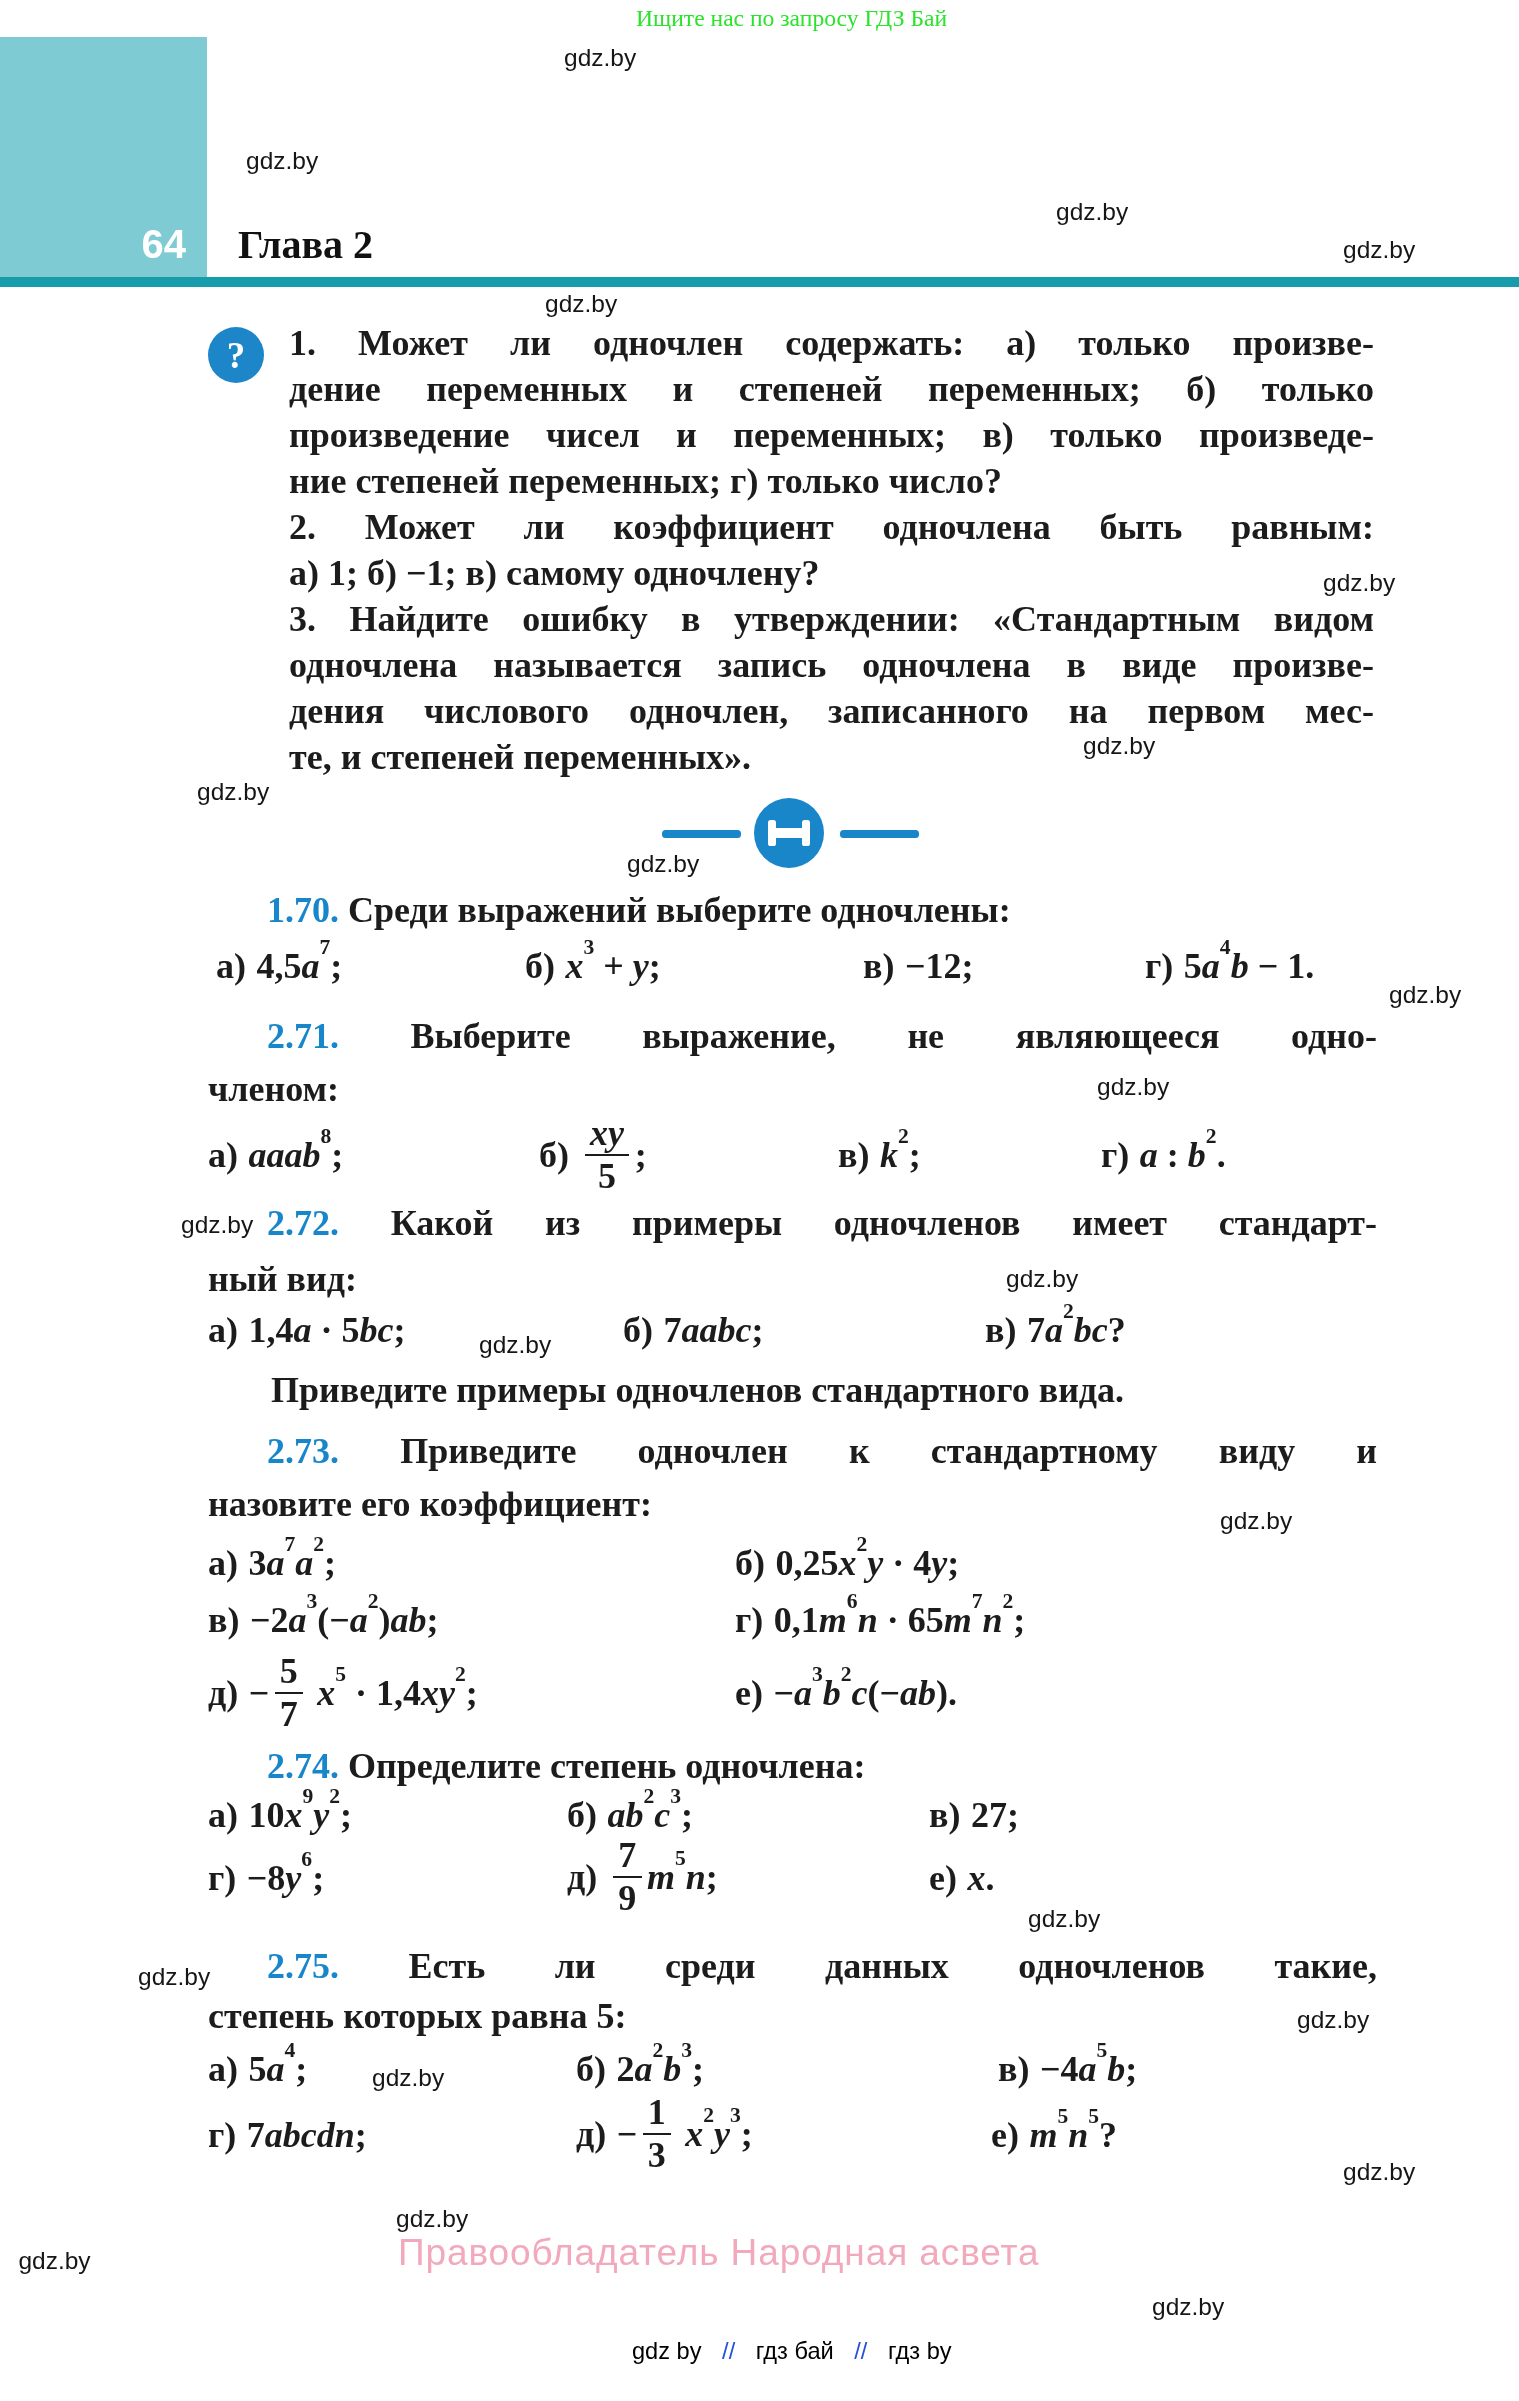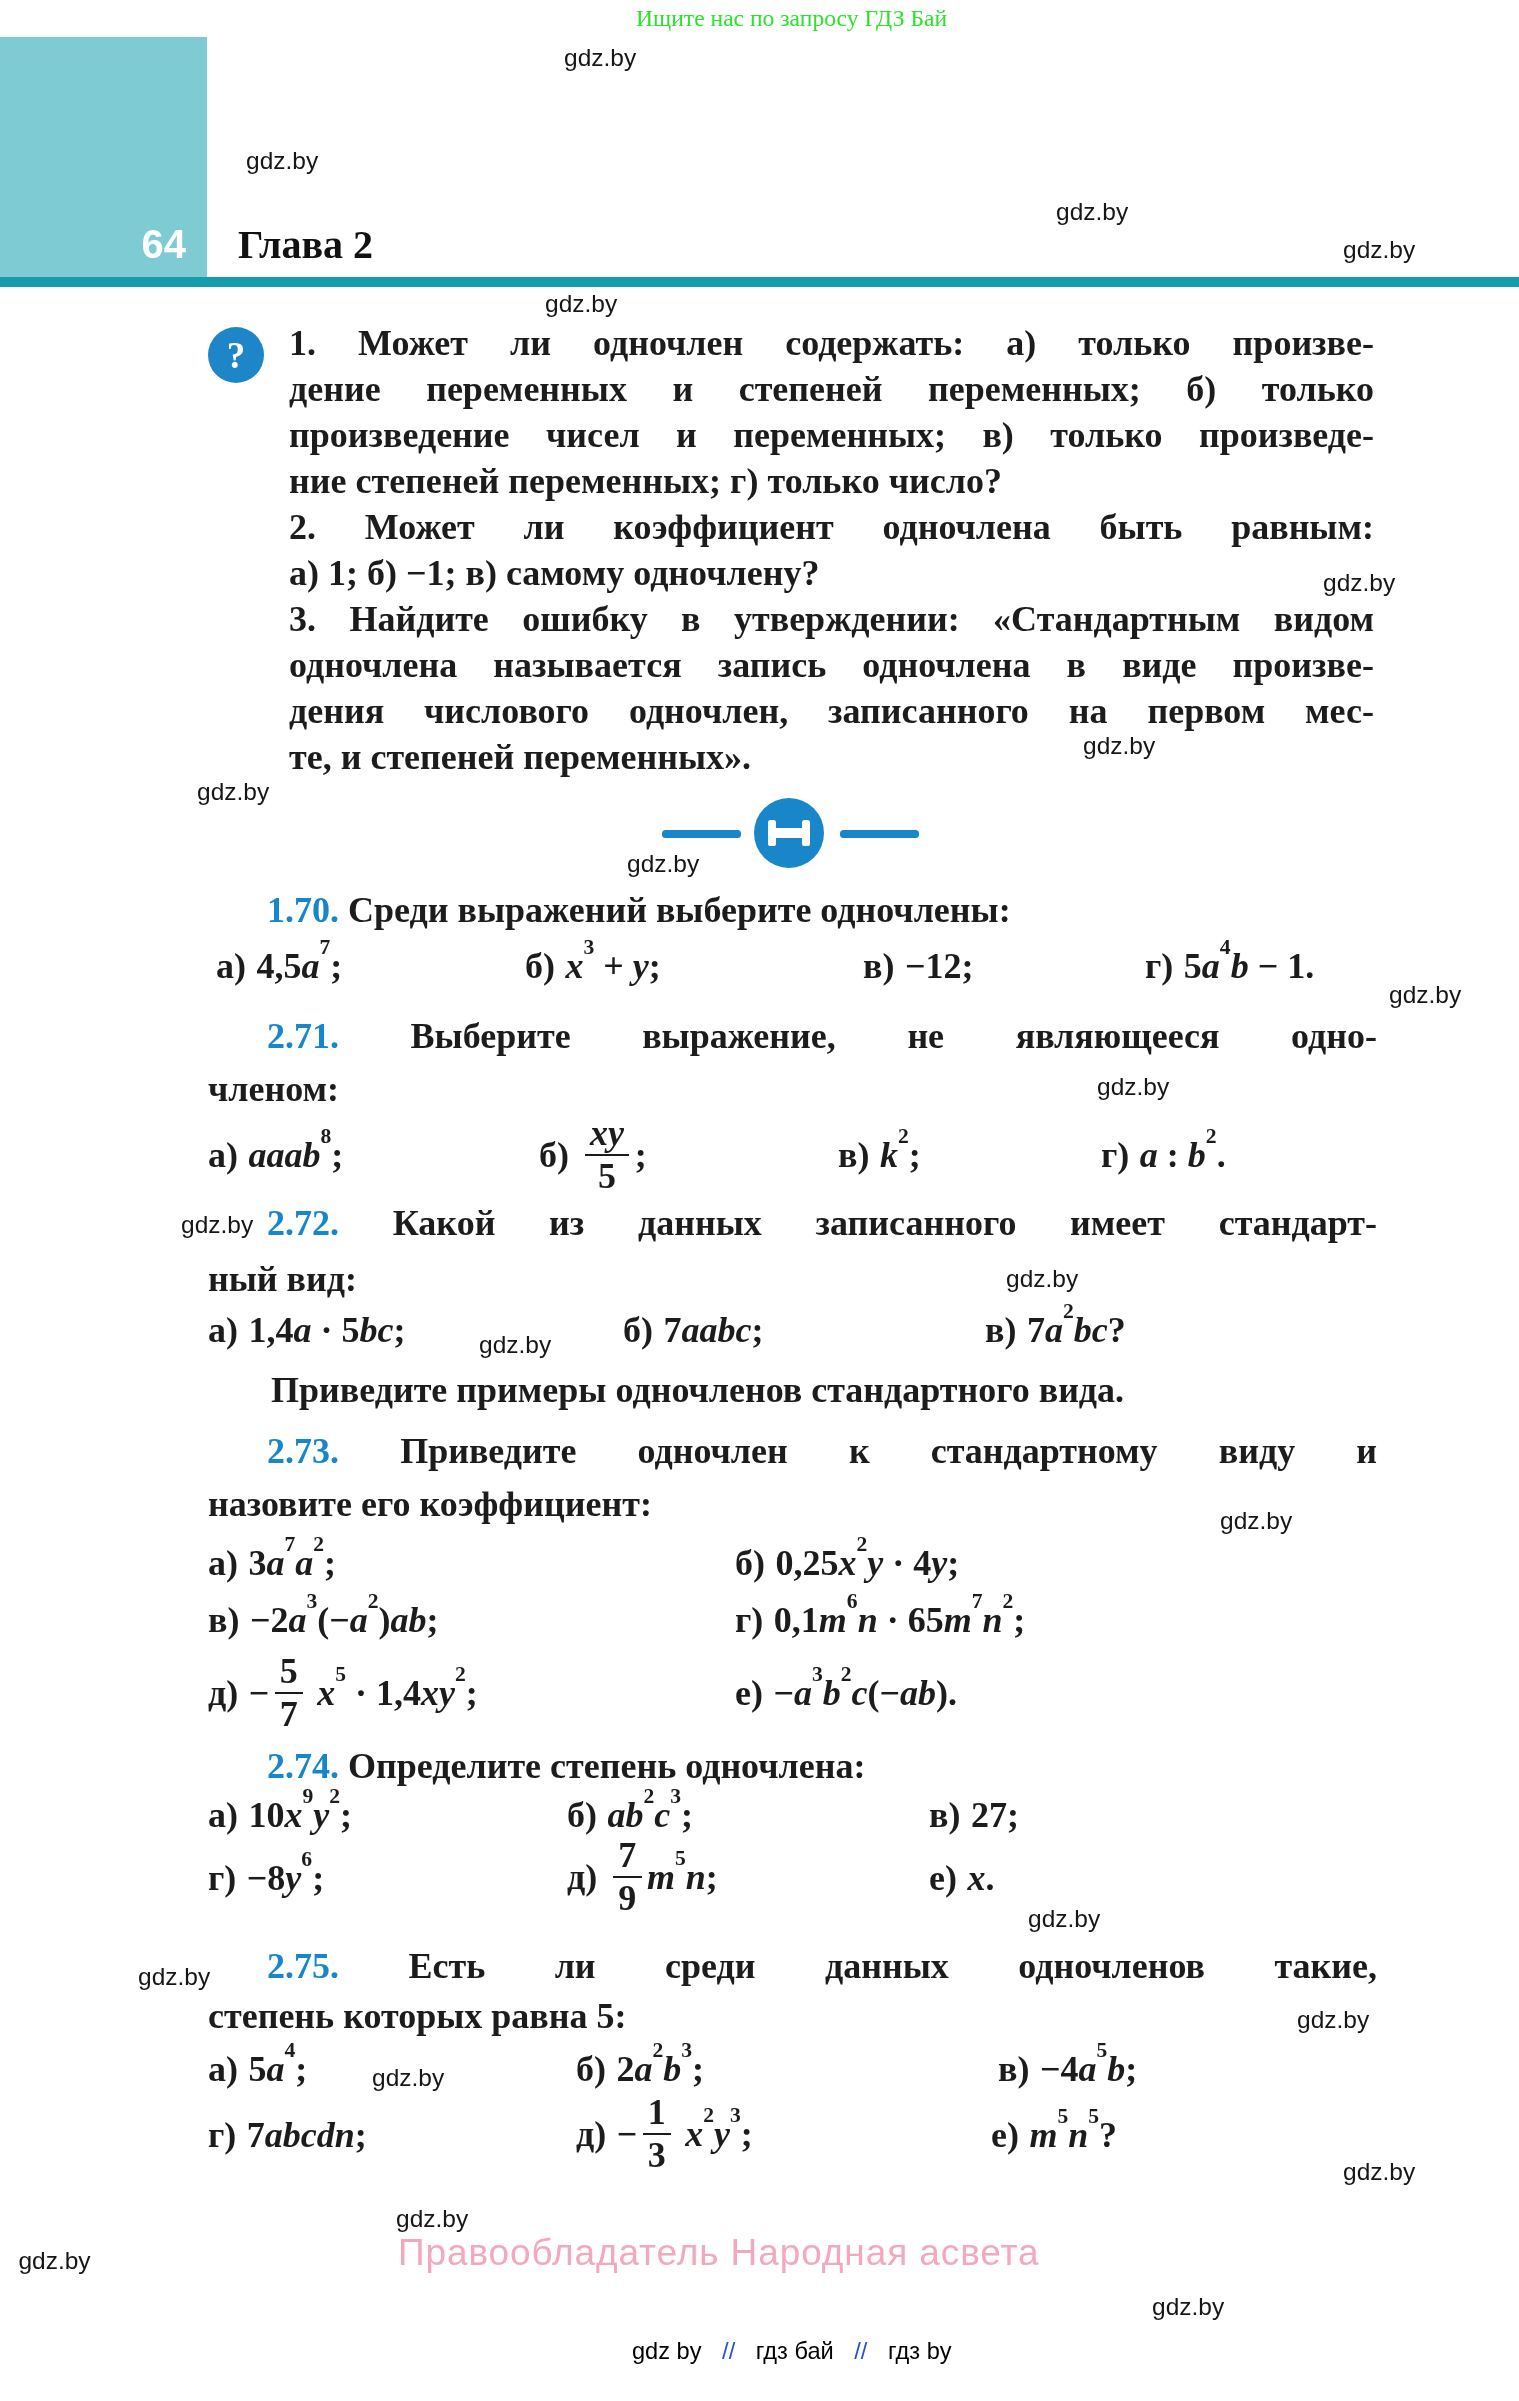--- a/index.html
+++ b/index.html
@@ -128,21 +128,21 @@
         <span class="fnum"><i>xy</i></span>
         <span class="fden">5</span>
       </span>
     <span>;</span>
   </span>
   <span class="opt" style="left:838px;top:1134px"><span class="olabel">в)</span><span><i>k</i><sup>2</sup>;</span></span>
   <span class="opt" style="left:1101px;top:1134px"><span class="olabel">г)</span><span><i>a</i> : <i>b</i><sup>2</sup>.</span></span>
 
   <div class="stmt just" style="left:267px;top:1202px;width:1110px">
     <span class="pnum">2.72.</span>
-    <span>Какой из данных записанного имеет стандарт-</span>
+    <span>Какой из примеры одночленов имеет стандарт-</span>
   </div>
   <div class="stmt" style="left:208px;top:1258px">ный вид:</div>
   <span class="opt" style="left:208px;top:1309px"><span class="olabel">а)</span><span>1,4<i>a</i> · 5<i>bc</i>;</span></span>
   <span class="opt" style="left:623px;top:1309px"><span class="olabel">б)</span><span>7<i>aabc</i>;</span></span>
   <span class="opt" style="left:985px;top:1309px"><span class="olabel">в)</span><span>7<i>a</i><sup>2</sup><i>bc</i>?</span></span>
   <div class="stmt" style="left:271px;top:1369px">Приведите примеры одночленов стандартного вида.</div>
 
   <div class="stmt just" style="left:267px;top:1430px;width:1110px">
     <span class="pnum">2.73.</span>
     <span>Приведите одночлен к стандартному виду и</span>

